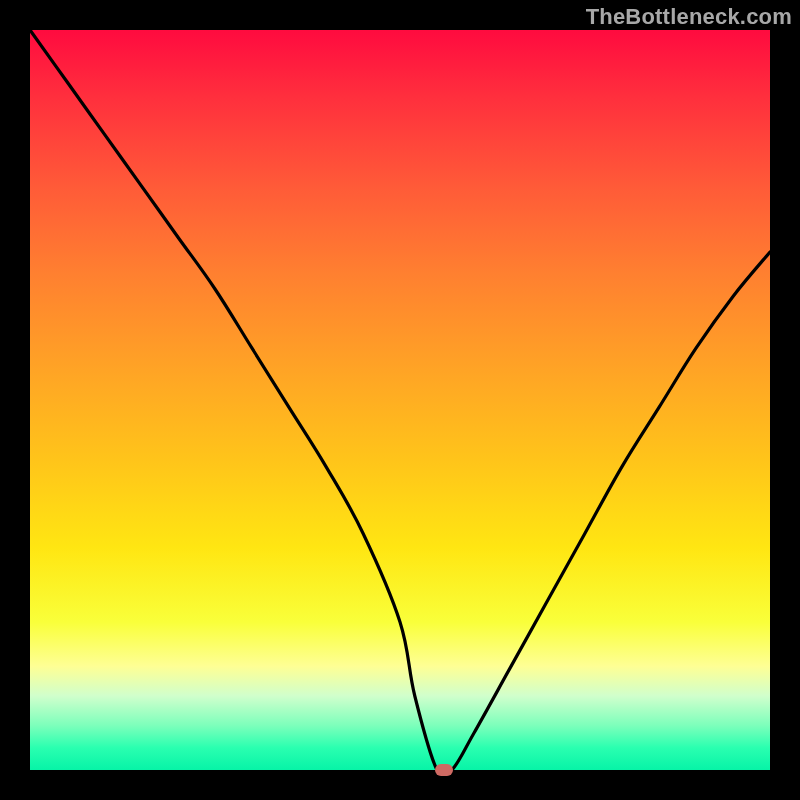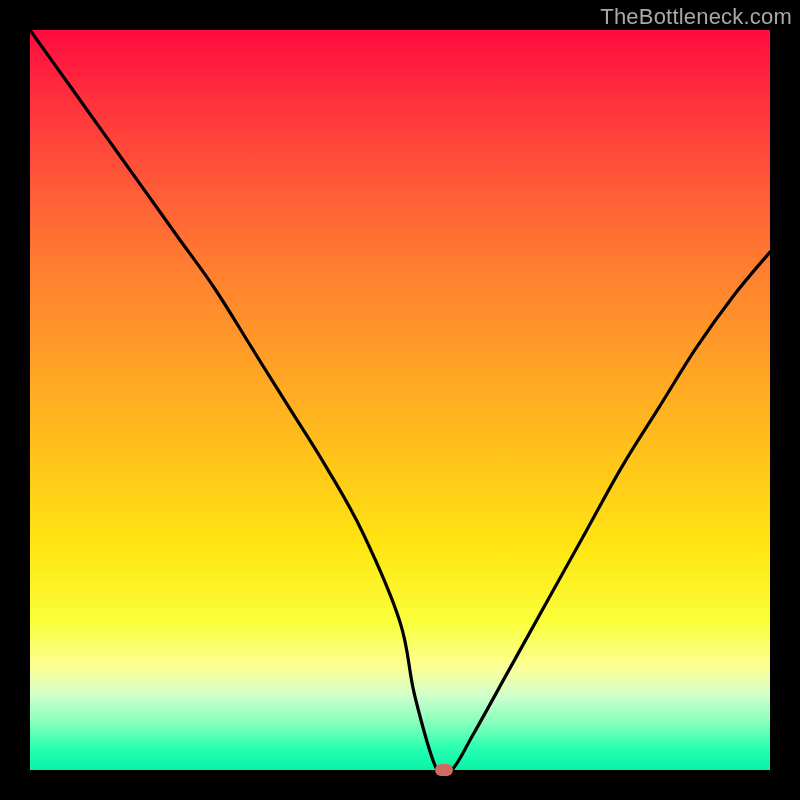--- a/index.html
+++ b/index.html
@@ -46,21 +46,21 @@
     left: 30px;
     width: 740px;
     height: 740px;
     overflow: visible;
   }
   .watermark {
     position: absolute;
     top: 4px;
     right: 8px;
     font-size: 22px;
-    font-weight: 400;
+    font-weight: 700;
     color: #a8a8a8;
     letter-spacing: 0.2px;
   }
   .marker {
     position: absolute;
     width: 18px;
     height: 12px;
     border-radius: 6px;
     background: #cf6a63;
     transform: translate(-50%, -50%);

